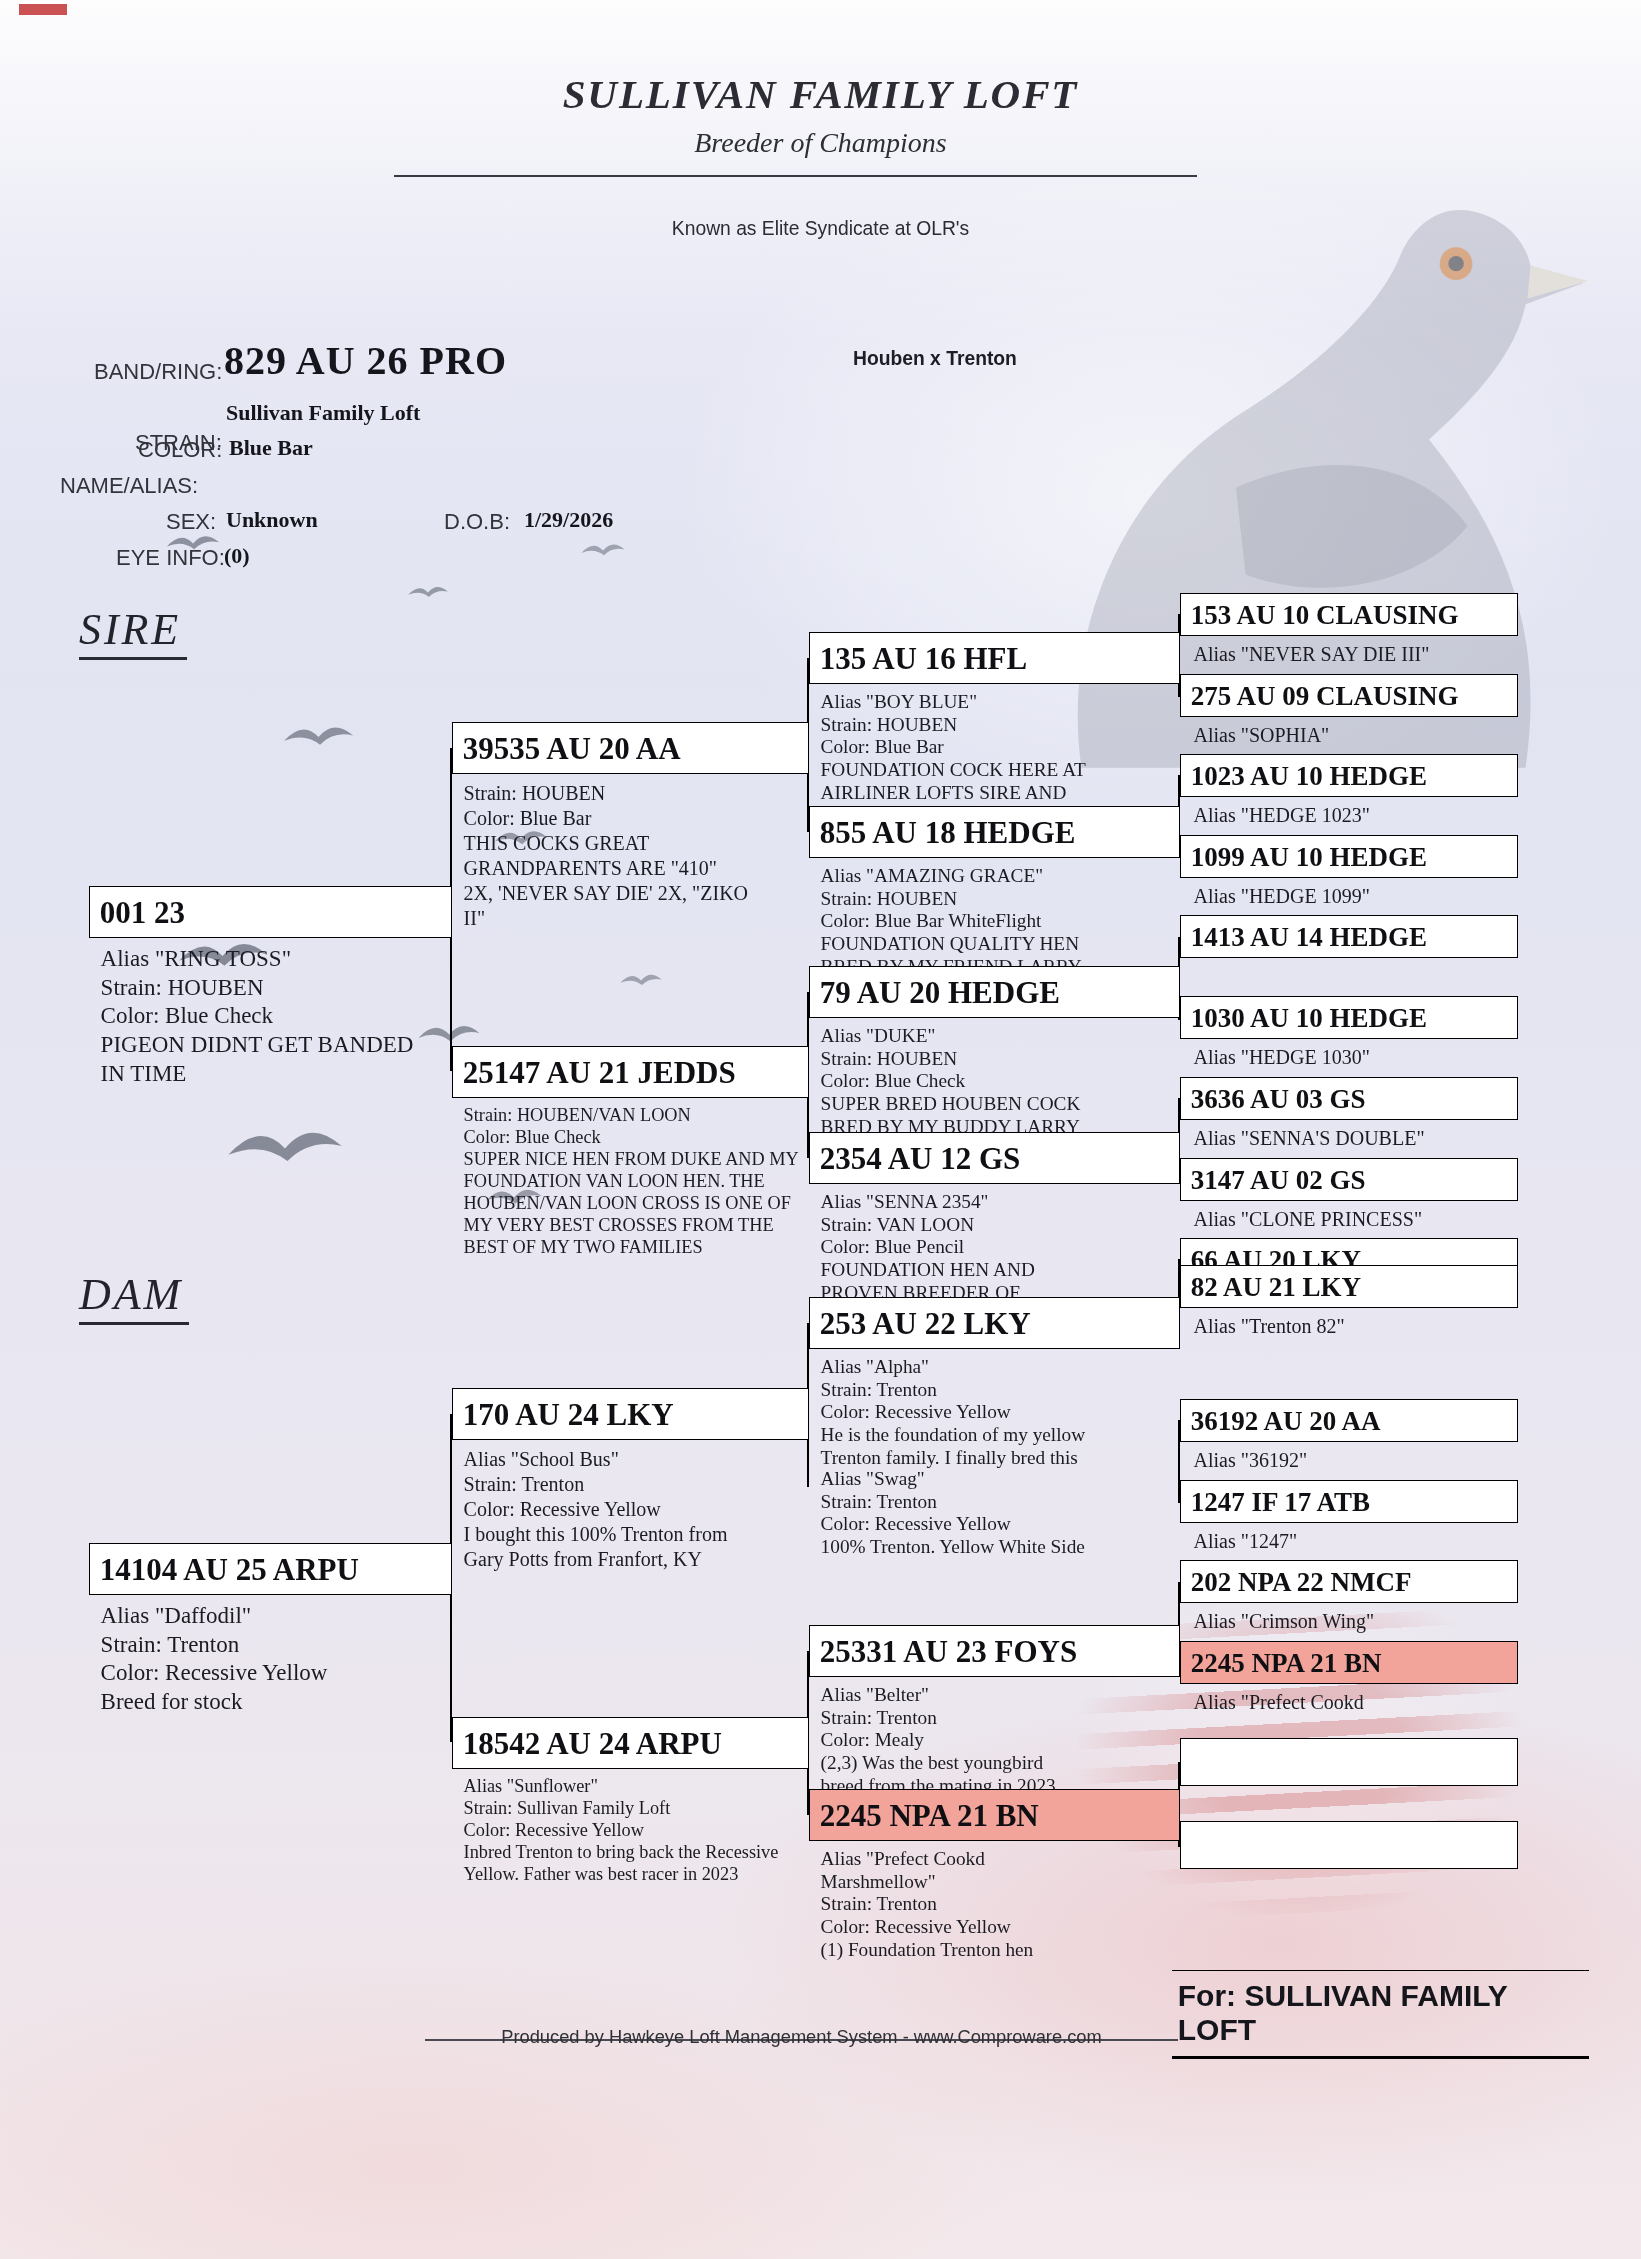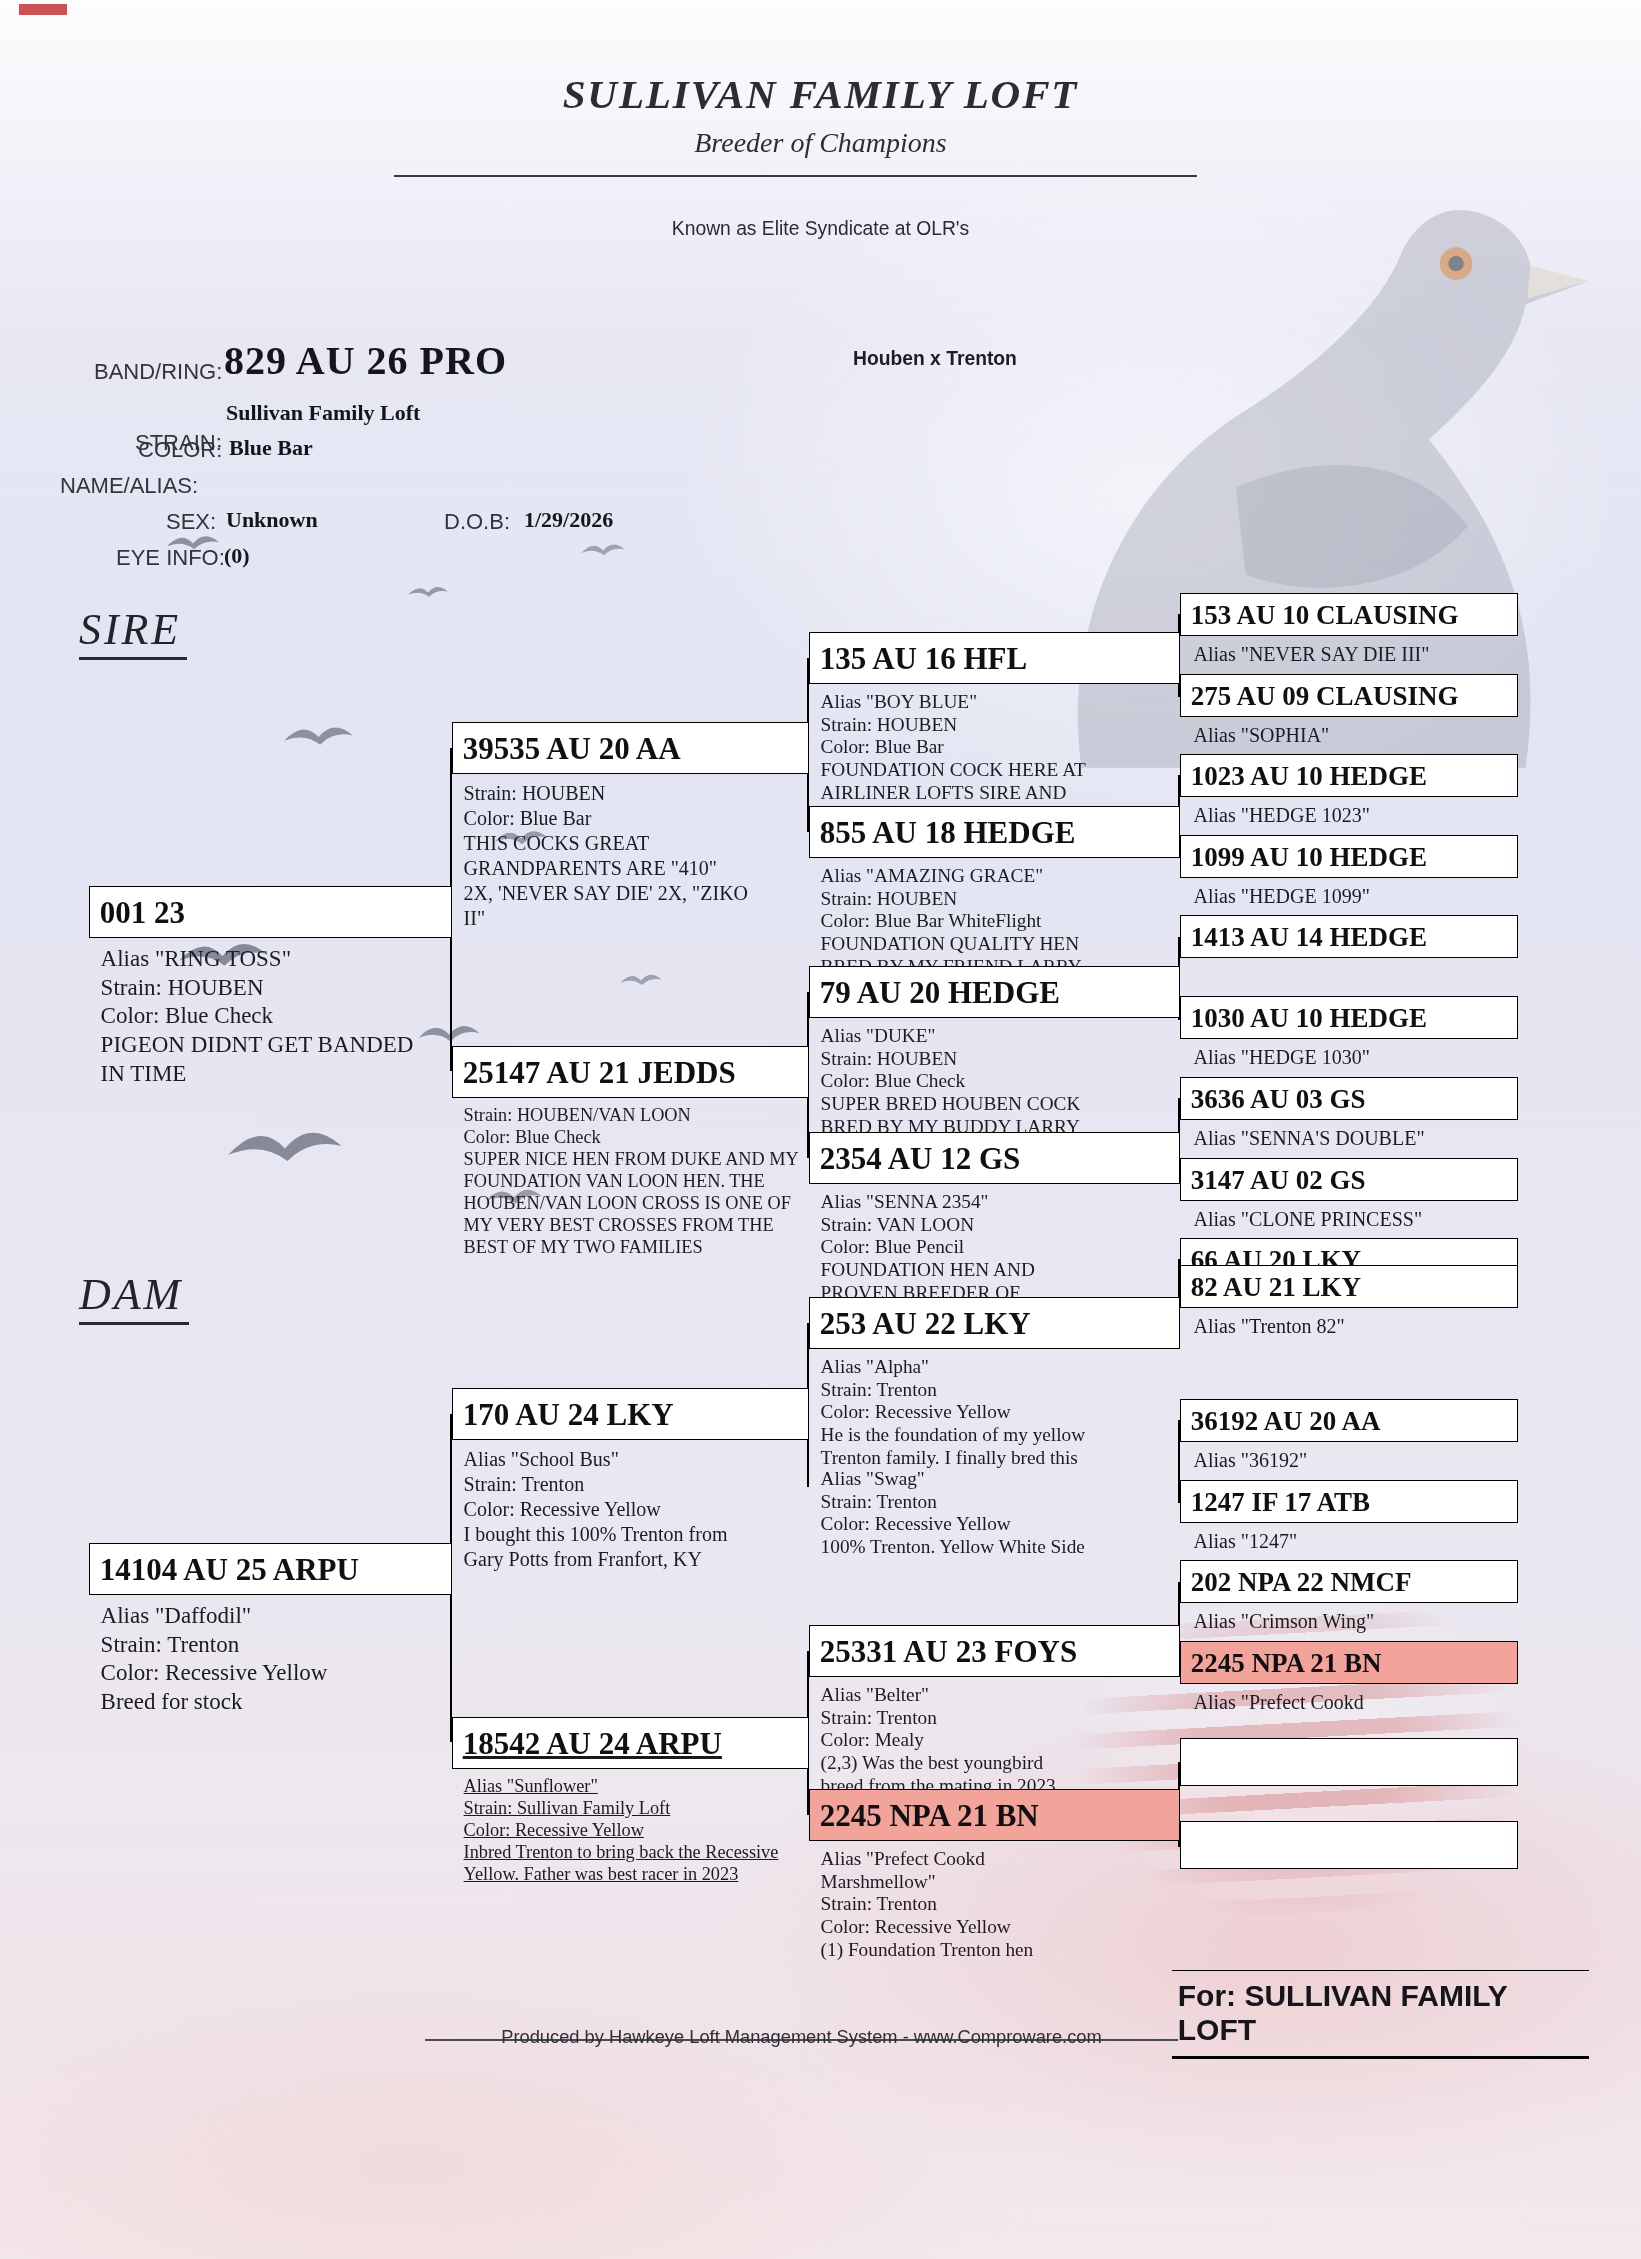--- a/index.html
+++ b/index.html
@@ -190,21 +190,21 @@
   <div class="entry g2" style="left:452px;top:1388px;width:357px;">
     <div class="band-box">
         <span>170 AU 24 LKY</span>
       </div>
     <div class="details">Alias "School Bus"
 Strain: Trenton
 Color: Recessive Yellow
 I bought this 100% Trenton from
 Gary Potts from Franfort, KY</div>
   </div>
-  <div class="entry g2 small" style="left:452px;top:1717px;width:357px;text-decoration:underline;">
+  <div class="entry g2 small" style="left:452px;top:1717px;width:357px;">
     <div class="band-box">
         <span>18542 AU 24 ARPU</span>
       </div>
     <div class="details">Alias "Sunflower"
 Strain: Sullivan Family Loft
 Color: Recessive Yellow
 Inbred Trenton to bring back the Recessive
 Yellow. Father was best racer in 2023</div>
   </div>
 

